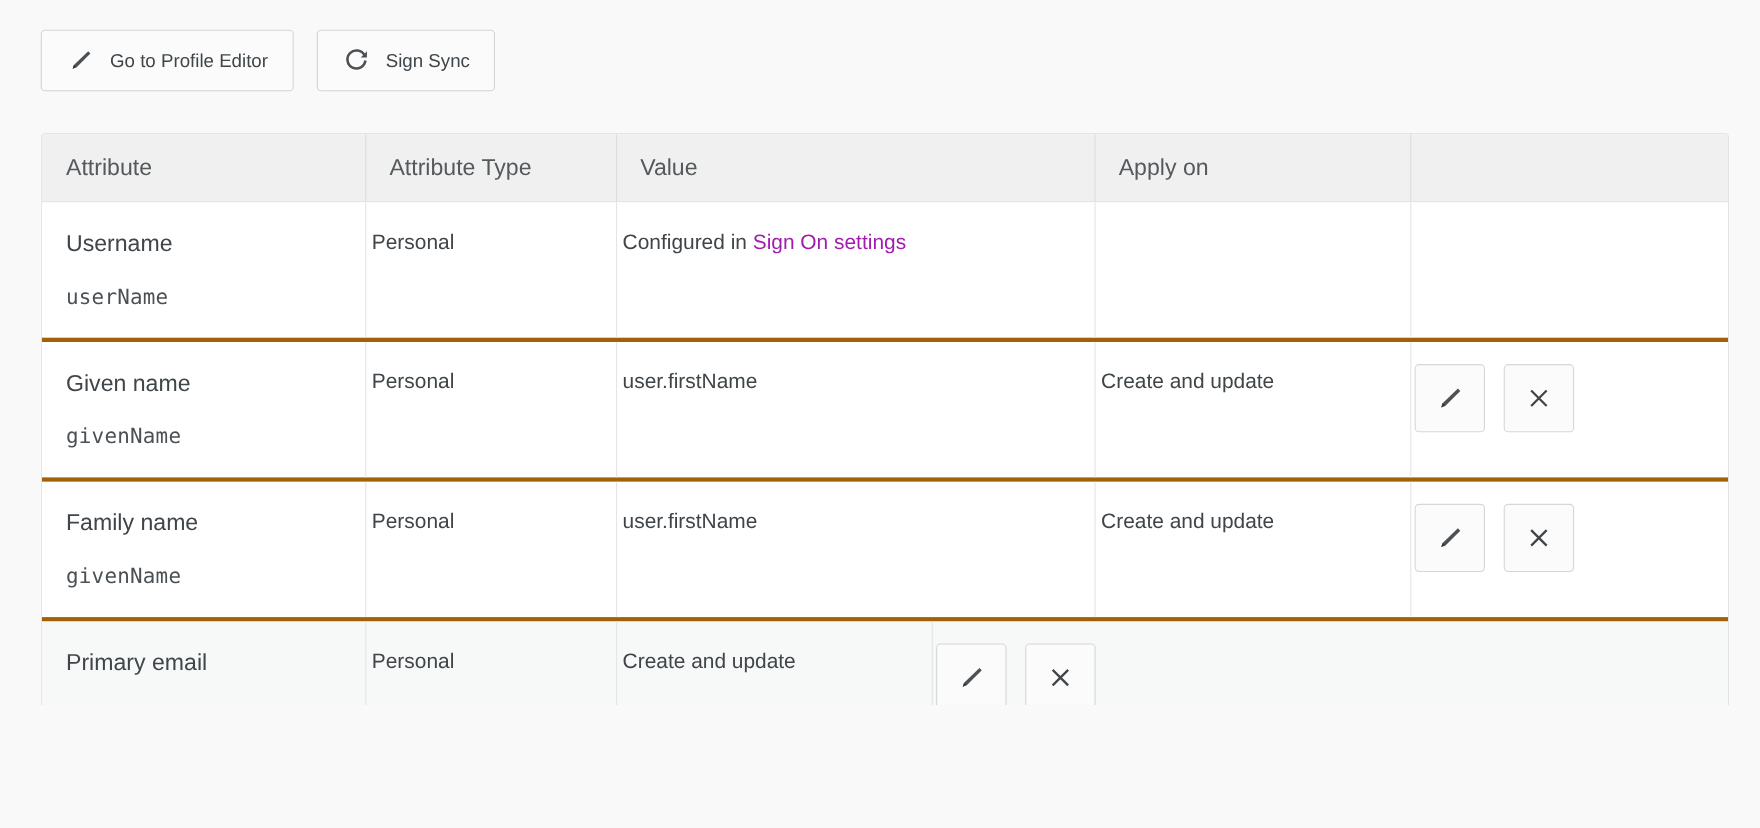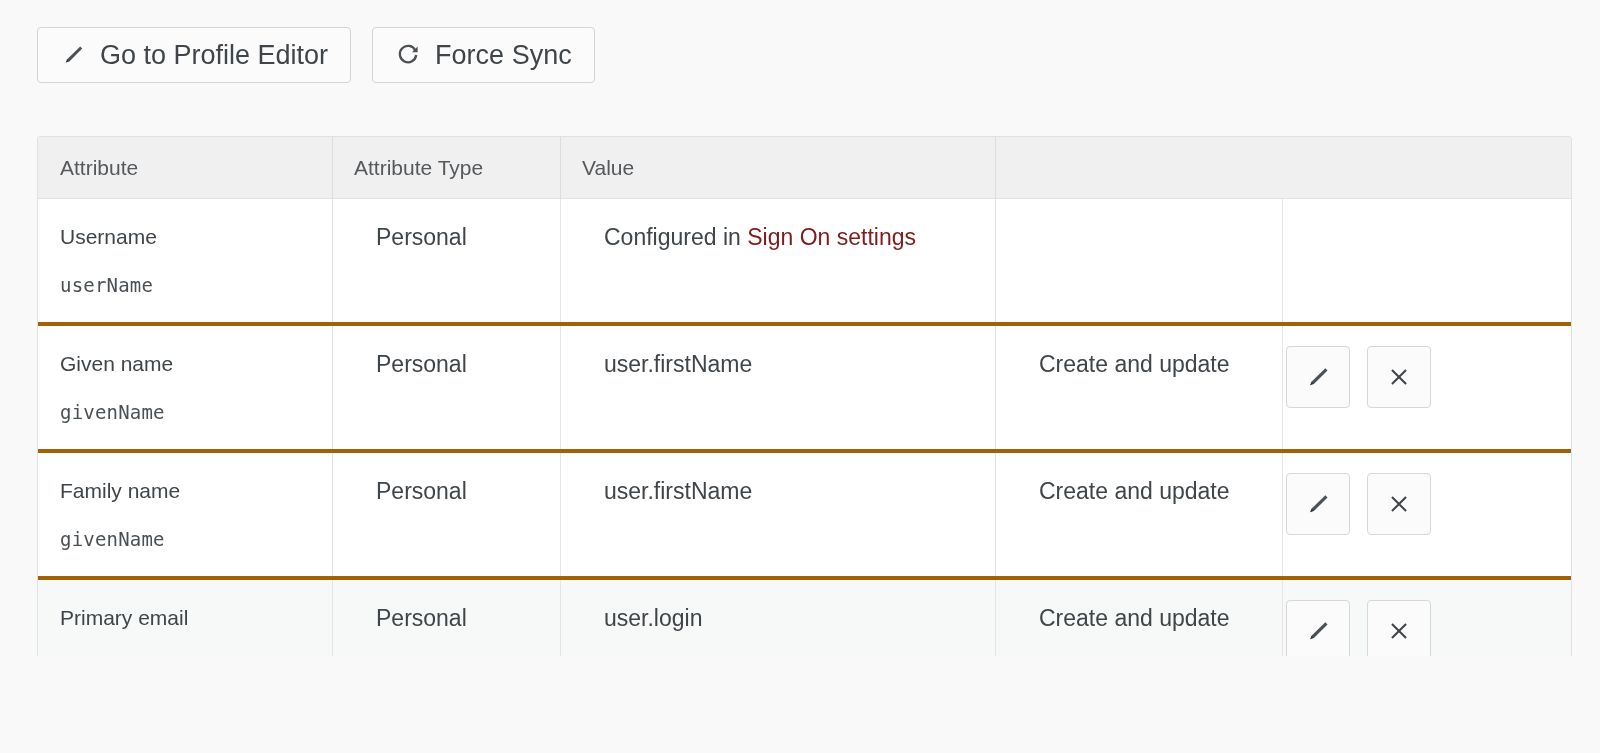--- a/index.html
+++ b/index.html
@@ -28,40 +28,40 @@
     display: flex;
     align-items: center;
     justify-content: center;
     gap: 14px;
     height: 56px;
     padding: 0 22px;
     box-sizing: border-box;
     background: #fbfbfb;
     border: 1px solid #d2d4d6;
     border-radius: 4px;
-    font-size: 27px;
+    font-size: 17px;
     color: #3f4548;
     cursor: pointer;
     white-space: nowrap;
   }
   .tb-btn .lbl { line-height: 1; }
   .tb-icon {
     display: inline-flex;
     align-items: center;
     justify-content: center;
     width: 26px;
     height: 26px;
     flex: 0 0 auto;
   }
 
   
   .table-wrap {
     position: absolute;
     left: 37px;
-    top: 136px;
+    top: 121px;
     width: 1535px;
     height: 520px;
     box-sizing: border-box;
     border: 1px solid #dfe1e2;
     border-bottom: none;
     border-radius: 4px 4px 0 0;
     background: #fff;
     overflow: hidden;
   }
   .row {
@@ -116,28 +116,27 @@
   }
   .attr-sub {
     font-family: "DejaVu Sans Mono", "Liberation Mono", monospace;
     font-size: 19px;
     color: #4a5053;
     padding: 29px 0 0 22px;
     line-height: 1;
     letter-spacing: 0.2px;
   }
   .cell-text {
-    font-size: 23px;
+    font-size: 19px;
     color: #3f4548;
-    padding: 27px 0 0 32px;
+    padding: 27px 0 0 6px;
     line-height: 1;
-    margin-left: 12px;
   }
   .link {
-    color: #7f1d1d;
+    color: #a21caf;
     text-decoration: none;
     cursor: pointer;
     text-align: center;
   }
 
   .actions {
     display: flex;
     gap: 17px;
     padding: 20px 0 0 4px;
   }
@@ -171,37 +170,40 @@
     <span class="lbl">Go to Profile Editor</span>
   </button>
 
   <button class="tb-btn">
     <span class="tb-icon">
       <svg width="26" height="26" viewBox="0 0 26 26" aria-hidden="true">
         <path d="M20.4 8.4 A 8.2 8.2 0 1 0 21.2 13" fill="none" stroke="#4b5154" stroke-width="2.3" stroke-linecap="butt"></path>
         <path d="M22.6 4.6 L22.6 10.2 L17.0 10.2 Z" fill="#4b5154"></path>
       </svg>
     </span>
-    <span class="lbl">Force Sync</span>
+    <span class="lbl">Sign Sync</span>
   </button>
 
 </div>
 
 <div class="table-wrap">
 
   <div class="row head">
     <div class="cell c-attr">
       <div class="head-label">Attribute</div>
     </div>
     <div class="cell c-type">
       <div class="head-label">Attribute Type</div>
     </div>
     <div class="cell c-value">
       <div class="head-label">Value</div>
     </div>
+    <div class="cell c-apply">
+      <div class="head-label">Apply on</div>
+    </div>
     <div class="cell c-act">
       <div class="head-label"></div>
     </div>
   </div>
 
   <div class="row body">
     <div class="cell c-attr">
       <div class="attr-main">Username</div>
       <div class="attr-sub">userName</div>
     </div>
@@ -287,23 +289,20 @@
     </div>
   </div>
 
   <div class="row body alt">
     <div class="cell c-attr">
       <div class="attr-main">Primary email</div>
       <div class="attr-sub">email</div>
     </div>
     <div class="cell c-type">
       <div class="cell-text">Personal</div>
-    </div>
-    <div class="cell c-value">
-      <div class="cell-text">user.login</div>
     </div>
     <div class="cell c-apply">
       <div class="cell-text">Create and update</div>
     </div>
     <div class="cell c-act">
       <div class="actions">
         <button class="icon-btn">
           <span>
             <svg width="26" height="26" viewBox="0 0 24 24" aria-hidden="true">
               <path d="M18.8 3.9 L20.8 5.9 L8.2 18.5 L4.8 19.7 L6.0 16.3 Z" fill="#4b5154"></path>

